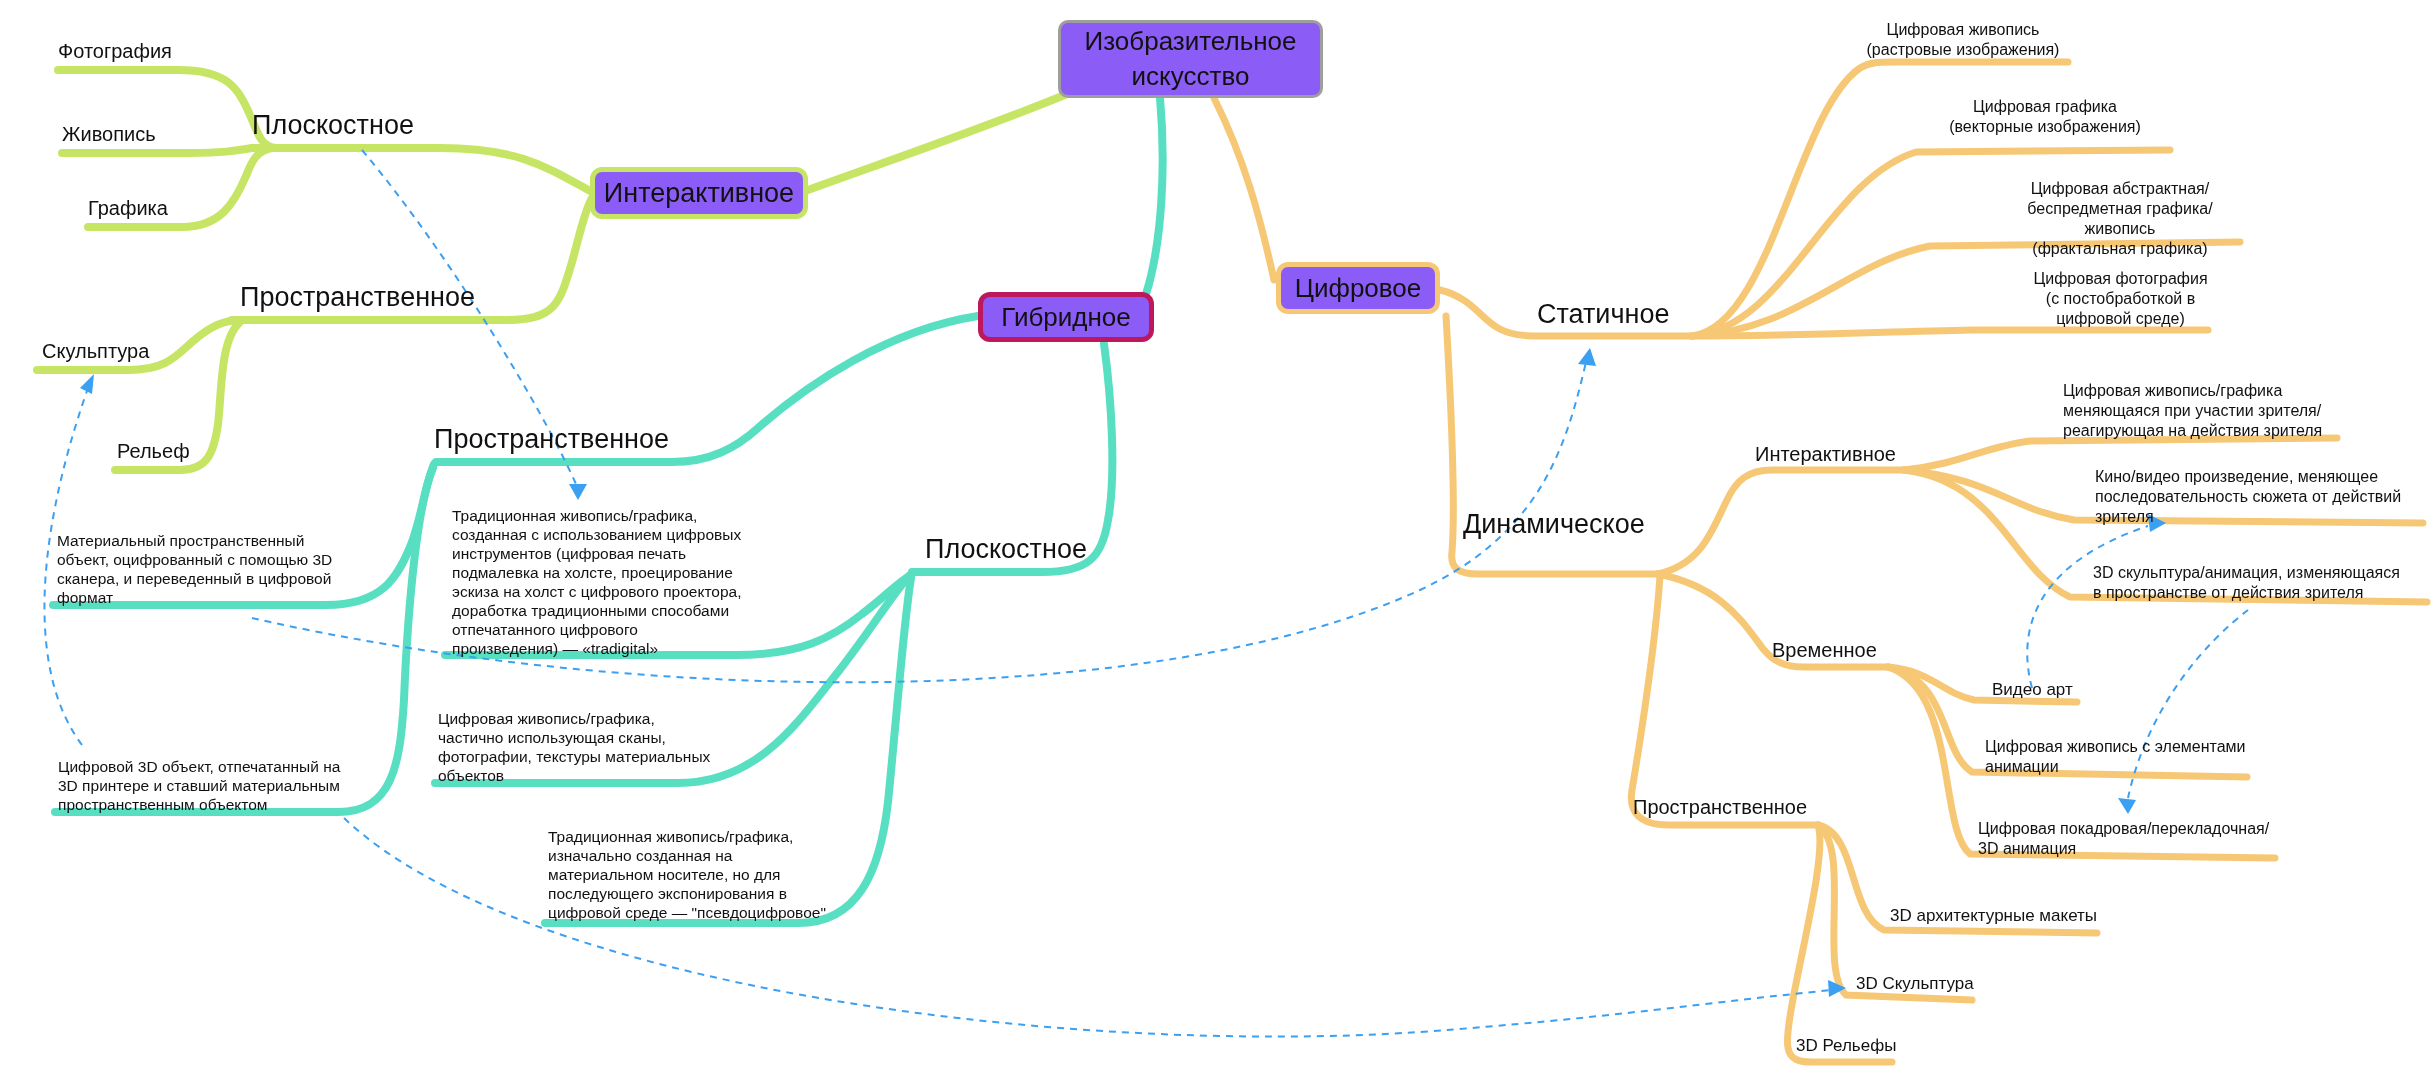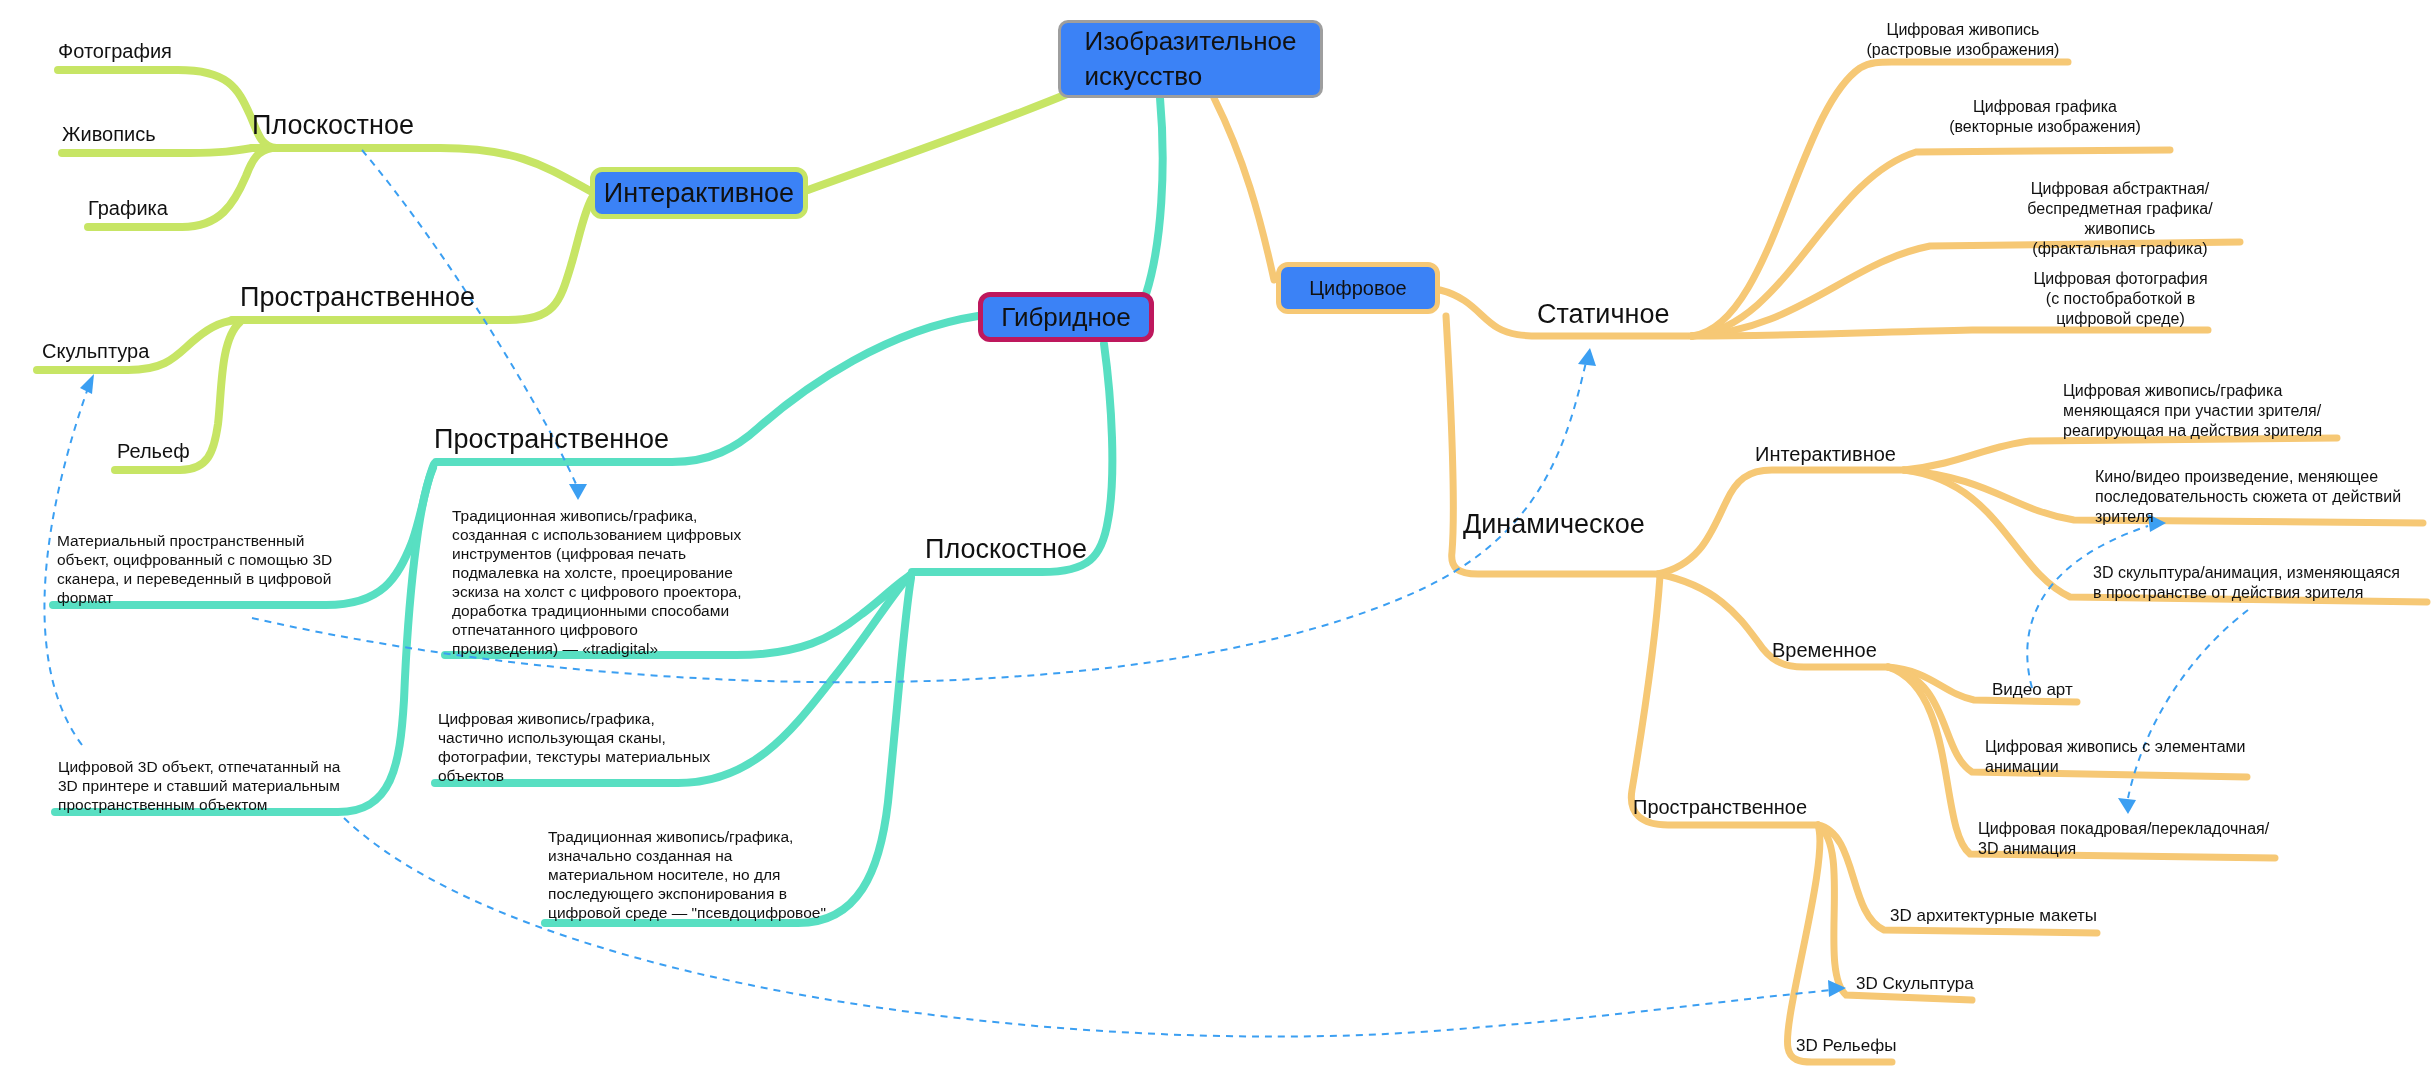--- a/index.html
+++ b/index.html
@@ -1,24 +1,24 @@
 <!DOCTYPE html>
 <html><head>
 <meta charset="utf-8">
 <style>
   html,body{margin:0;padding:0;background:#ffffff;}
   #canvas{position:relative;width:2435px;height:1092px;overflow:hidden;
           font-family:"Liberation Sans",sans-serif;color:#111;}
   svg.lines{position:absolute;left:0;top:0;}
-  .node-box{position:absolute;background:#3b82f6;display:flex;align-items:center;justify-content:center;
-            text-align:left;border-radius:12px;white-space:pre-line;}
+  .node-box{position:absolute;background:#8b5cf6;display:flex;align-items:center;justify-content:center;
+            text-align:center;border-radius:12px;white-space:pre-line;}
   .root-box{border:3px solid #9e9e9e;border-radius:10px;font-size:26px;line-height:1.35;}
   .b-green{border:5px solid #c7e565;font-size:27px;}
   .b-teal{border:5px solid #be185d;font-size:26px;}
-  .b-orange{border:5px solid #f6c875;font-size:20px;}
+  .b-orange{border:5px solid #f6c875;font-size:26px;}
   .lbl{position:absolute;white-space:pre-line;}
   .lvl2{font-size:27px;}
   .lvl3{font-size:20px;}
   .leaf{font-size:20px;}
   .leafs{font-size:17px;}
   .desc{font-size:15.5px;line-height:19px;}
   .cleaf{font-size:16px;line-height:20px;text-align:center;}
   .rleaf{font-size:16px;line-height:20px;}
 </style>
 </head>

